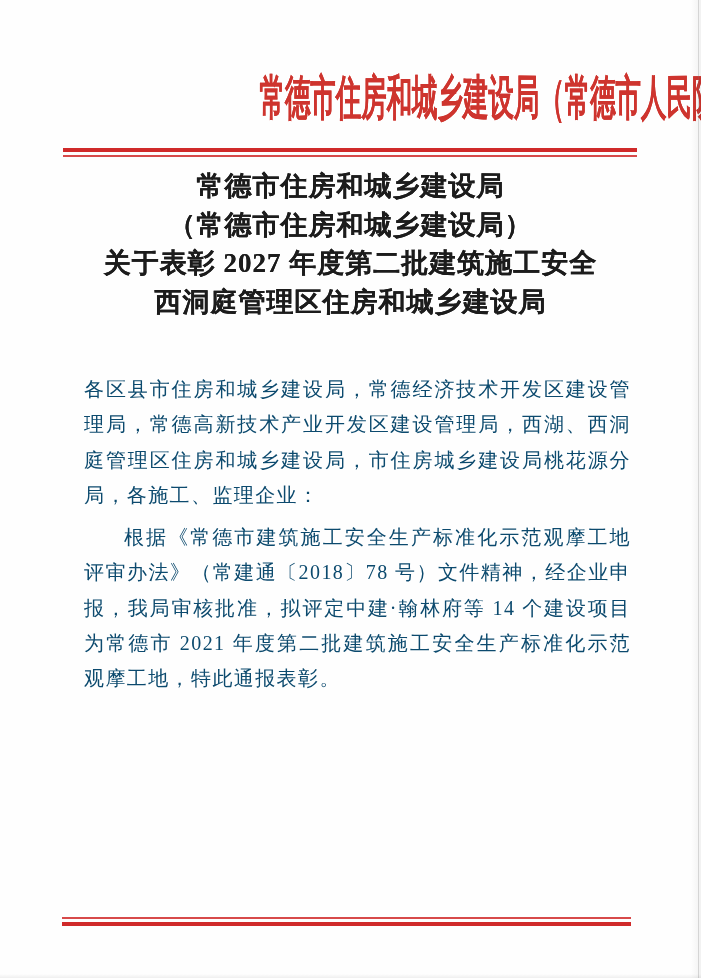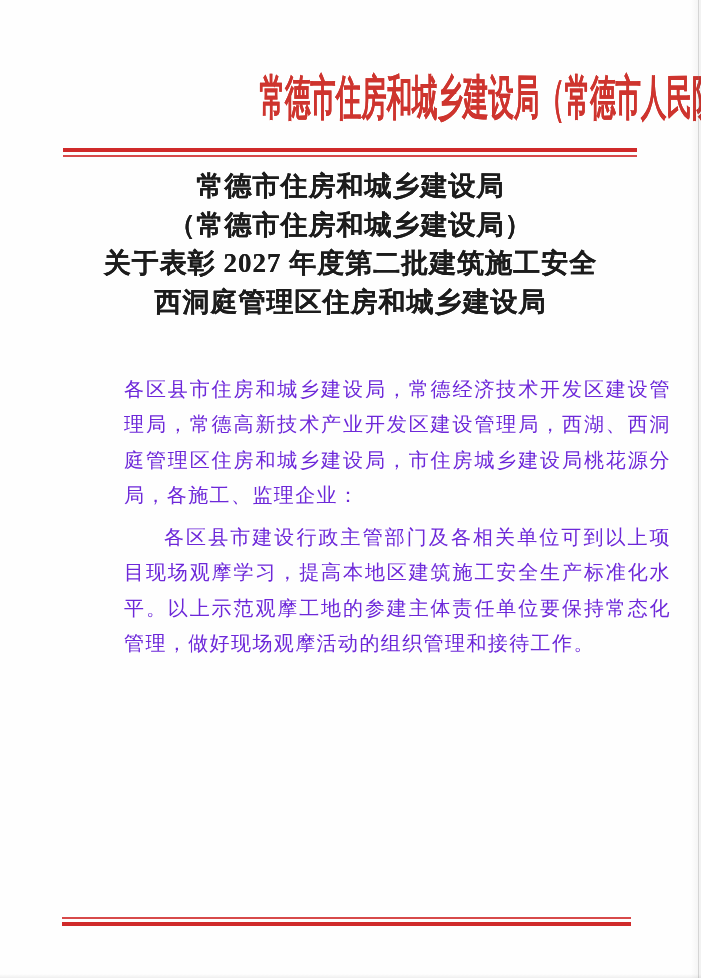--- a/index.html
+++ b/index.html
@@ -85,23 +85,22 @@
     line-height: 38.5px;
     letter-spacing: 1px;
     text-shadow: 0 0 0.4px var(--text-black);
   }
   
   .doc-body {
     position: absolute;
     top: 372px;
     left: 84px;
     width: 547px;
-    color: #6d28d9;
+    color: #0c4a6e;
     text-align: justify;
-    margin-left: 40px;
   }
   .para {
     font-size: 20px;
     line-height: 35.3px;
     letter-spacing: 1.4px;
     margin: 0 0 7px 0;
   }
   .para.indent { text-indent: 2em; }
 </style>
 </head>
@@ -121,21 +120,21 @@
 
   <div class="doc-title">
     <div class="title-line">常德市住房和城乡建设局</div>
     <div class="title-line">（常德市住房和城乡建设局）</div>
     <div class="title-line">关于表彰 2027 年度第二批建筑施工安全</div>
     <div class="title-line">西洞庭管理区住房和城乡建设局</div>
   </div>
 
   <div class="doc-body">
     <p class="para">各区县市住房和城乡建设局，常德经济技术开发区建设管理局，常德高新技术产业开发区建设管理局，西湖、西洞庭管理区住房和城乡建设局，市住房城乡建设局桃花源分局，各施工、监理企业：</p>
-    <p class="para indent">各区县市建设行政主管部门及各相关单位可到以上项目现场观摩学习，提高本地区建筑施工安全生产标准化水平。以上示范观摩工地的参建主体责任单位要保持常态化管理，做好现场观摩活动的组织管理和接待工作。</p>
+    <p class="para indent">根据《常德市建筑施工安全生产标准化示范观摩工地评审办法》（常建通〔2018〕78 号）文件精神，经企业申报，我局审核批准，拟评定中建·翰林府等 14 个建设项目为常德市 2021 年度第二批建筑施工安全生产标准化示范观摩工地，特此通报表彰。</p>
   </div>
 
   <div class="rule rule-bottom">
     <div class="rule-thin"></div>
     <div class="rule-gap"></div>
     <div class="rule-thick"></div>
   </div>
 
   <div class="scan-edge-right"></div>
   <div class="scan-edge-bottom"></div>

